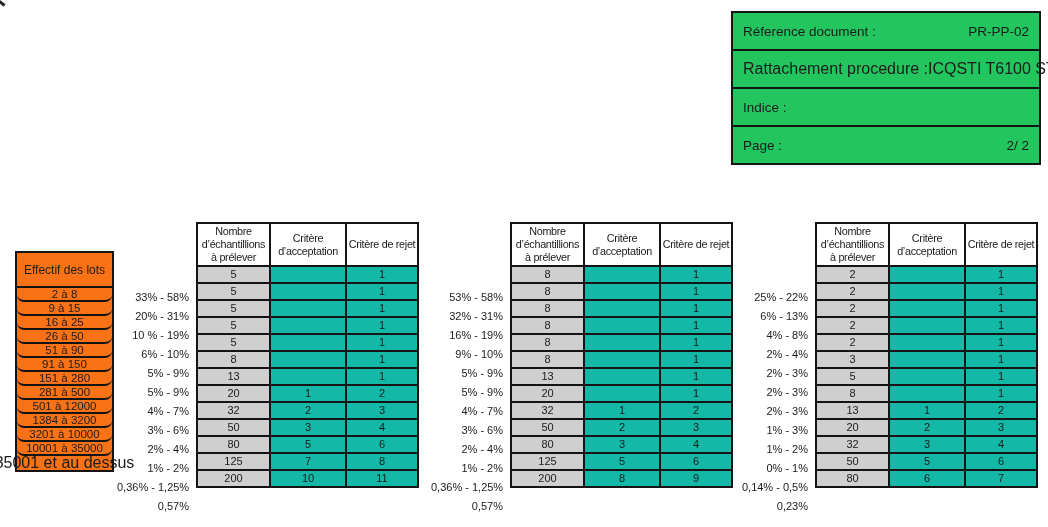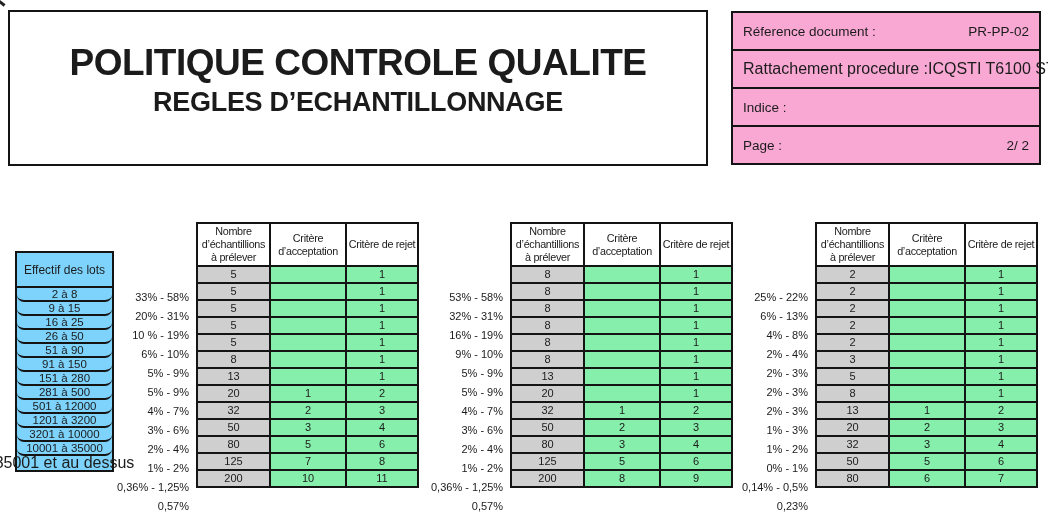--- a/index.html
+++ b/index.html
@@ -16,75 +16,71 @@
   .title-box {
     position:absolute; left:8px; top:10px; width:700px; height:156px;
     border:2px solid var(--border); text-align:center;
   }
   .title-main { margin-top:30px; font-size:37px; font-weight:bold; letter-spacing:-0.5px; }
   .title-sub  { margin-top:3px;  font-size:27px; font-weight:bold; letter-spacing:-0.3px; }
 
   
   .info-table {
     position:absolute; left:731px; top:11px; width:310px; height:154px;
-    border:2px solid var(--border); display:flex; flex-direction:column; background:#f9a8d4;
+    border:2px solid var(--border); display:flex; flex-direction:column; background:#22c55e;
   }
   .info-row {
     flex:1; display:flex; justify-content:space-between; align-items:center;
     padding:0 10px; border-bottom:2px solid var(--border); font-size:13.5px;
   }
   .info-row:nth-child(2) { font-size:16px; }
   .info-row:last-child { border-bottom:none; }
   .info-label { white-space:nowrap; }
   .info-value { white-space:nowrap; text-align:right; }
 
   
   .lots-table {
     position:absolute; left:15px; top:251px; width:99px;
-    border:2px solid var(--border); background:#7dd3fc;
+    border:2px solid var(--border); background:#f97316;
   }
   .lots-header {
     height:35px; border-bottom:2px solid var(--border);
     display:flex; align-items:center; justify-content:center;
     font-size:12px; text-align:center;
   }
   .lots-row {
     height:14px; border-bottom:2px solid var(--border);
     display:flex; align-items:center; justify-content:center;
     font-size:11.5px; white-space:nowrap;border-radius:7px;
   }
   .lots-row:last-child { border-bottom:none; font-size:16px; }
 
   
   .group { position:absolute; top:222px; width:312px; height:300px; }
   .pct-col { position:absolute; left:0; top:66px; width:72px; }
   .pct-label { height:19px; line-height:19px; text-align:right; font-size:11px; white-space:nowrap; }
-  .s-table { position:absolute; left:79px; top:0; border-collapse:collapse; background:#86efac; }
+  .s-table { position:absolute; left:79px; top:0; border-collapse:collapse; background:#14b8a6; }
   .s-table th, .s-table td {
     border:2px solid var(--border); text-align:center; vertical-align:middle; padding:0;
   }
   .s-table th {
     width:73px; height:43px; font-weight:normal; font-size:10.8px;
     letter-spacing:-0.3px; line-height:13px; padding:0 1px; background:#fff;
   }
   .s-table th + th { width:76px; }
   .s-table th + th + th { width:72px; }
   .s-table td { height:17px; font-size:11px; line-height:15px; }
   .s-table td.grey { background:var(--cell-grey); }
 </style>
 </head>
 <body>
 
 <div class="page">
   <div class="scan-mark"></div>
 
-  <div class="title-box">
-    <div class="title-main">POLITIQUE CONTROLE QUALITE</div>
-    <div class="title-sub">REGLES D’ECHANTILLONNAGE</div>
-  </div>
 
   <div class="info-table">
     <div class="info-row">
       <span class="info-label">Réference document :</span>
       <span class="info-value">PR-PP-02</span>
     </div>
     <div class="info-row">
       <span class="info-label">Rattachement procedure :</span>
       <span class="info-value">ICQSTI T6100 ST009</span>
     </div>
@@ -103,21 +99,21 @@
     <div>
         <div class="lots-row">2 à 8</div>
         <div class="lots-row">9 à 15</div>
         <div class="lots-row">16 à 25</div>
         <div class="lots-row">26 à 50</div>
         <div class="lots-row">51 à 90</div>
         <div class="lots-row">91 à 150</div>
         <div class="lots-row">151 à 280</div>
         <div class="lots-row">281 à 500</div>
         <div class="lots-row">501 à 12000</div>
-        <div class="lots-row">1201 à 3200</div>
+        <div class="lots-row">1384 à 3200</div>
         <div class="lots-row">3201 à 10000</div>
         <div class="lots-row">10001 à 35000</div>
         <div class="lots-row">35001 et au dessus</div>
       </div>
   </div>
 
   <div class="group" style="left:117px">
     <div class="pct-col">
         <div class="pct-label">33% - 58%</div>
         <div class="pct-label">20% - 31%</div>

